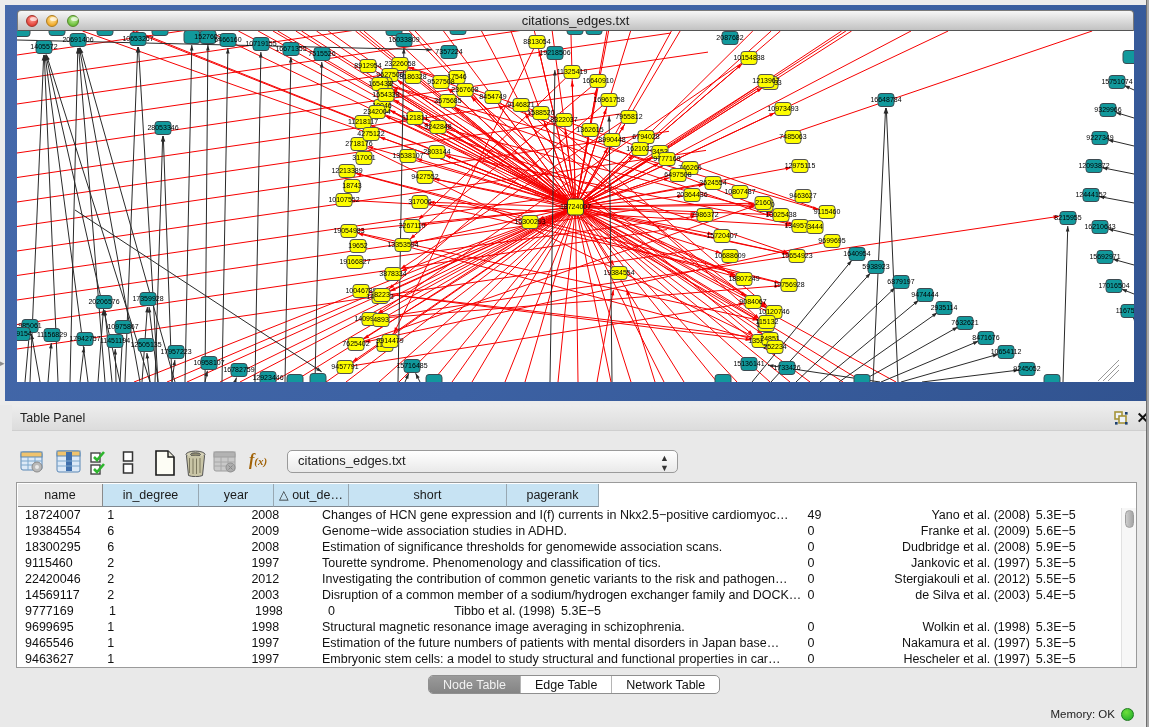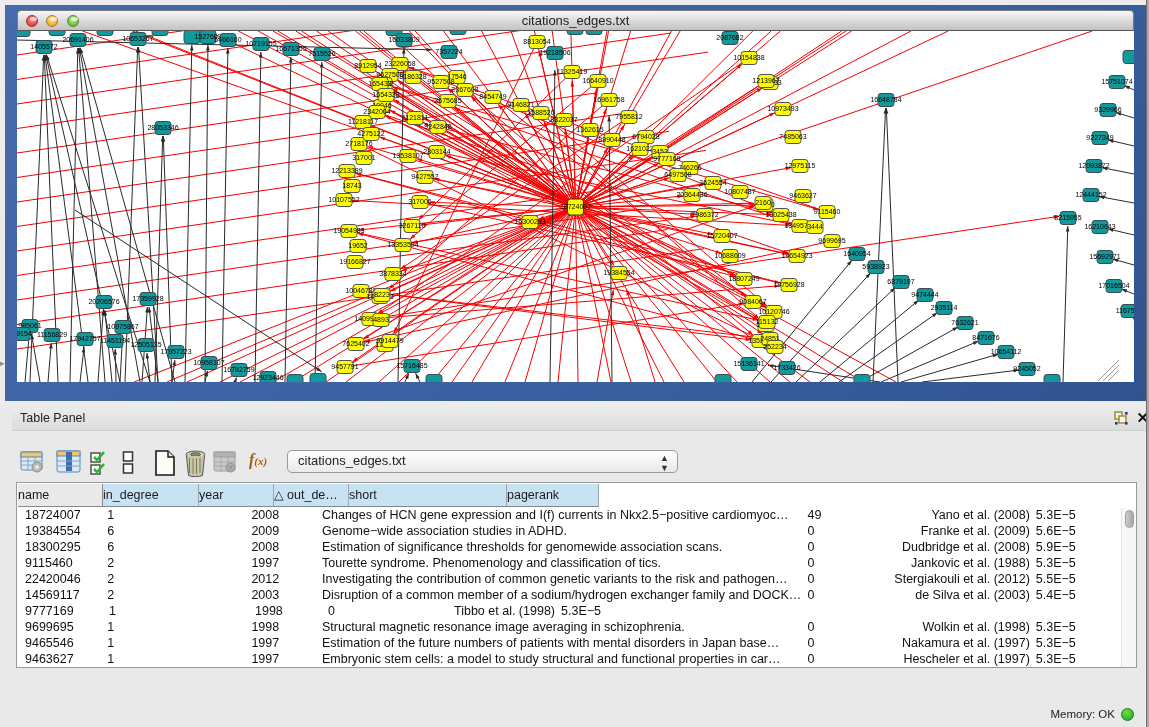--- a/index.html
+++ b/index.html
@@ -40,21 +40,21 @@
   border-radius:5px; font-size:13px; color:#222; line-height:20px; padding-left:10px; }
 #combo .ar { position:absolute; right:8px; top:2px; font-size:9px; color:#333;
   line-height:10px; text-align:center; }
 
 #tbl { position:absolute; left:16px; top:77px; width:1121px; height:186px;
   background:#fff; border:1px solid #9a9a9a; overflow:hidden; font-size:12.5px; }
 #thead { position:absolute; left:1px; top:1px; height:23px; display:flex;
   color:#1a1a1a; }
 #thead div { border-right:1px solid #98a8b2; border-bottom:1px solid #808890;
   background:#c7e3f3; box-sizing:border-box;
-  line-height:22px; height:23px; font-size:12.5px; }
+  text-align:center; line-height:22px; height:23px; font-size:12.5px; }
 #thead .h0 { background:#e9e9e9; border-right-color:#8a8a8a; border-bottom-color:#8a8a8a; }
 .h0 { width:85px; } .h1 { width:96px; } .h2 { width:75px; } .h3 { width:495px; }
 .h4 { width:75px; } .h5 { width:158px; } .h6 { width:92px; }
 #tbody { position:absolute; left:1px; top:25px; width:1102px; }
 .tr { display:flex; height:16px; line-height:15.5px; color:#111; white-space:nowrap; }
 .tr div { overflow:hidden; box-sizing:border-box; }
 .c0 { width:85px; padding-left:7px; } .c1 { width:96px; padding-left:6px; }
 .c2 { width:75px; padding-left:8px;margin-left:48px; } .c3 { width:495px; padding-left:5px; }
 .c4 { width:75px; padding-left:6px; } .c5 { width:158px; padding-left:7px;text-align:right; }
 .c6 { width:92px; padding-left:6px; }
@@ -890,21 +890,21 @@
           <div class="c4">0</div>
           <div class="c5">Dudbridge et al. (2008)</div>
           <div class="c6">5.9E−5</div>
         </div>
 <div class="tr">
           <div class="c0">9115460</div>
           <div class="c1">2</div>
           <div class="c2">1997</div>
           <div class="c3">Tourette syndrome. Phenomenology and classification of tics.</div>
           <div class="c4">0</div>
-          <div class="c5">Jankovic et al. (1988)</div>
+          <div class="c5">Jankovic et al. (1997)</div>
           <div class="c6">5.3E−5</div>
         </div>
 <div class="tr">
           <div class="c0">22420046</div>
           <div class="c1">2</div>
           <div class="c2">2012</div>
           <div class="c3">Investigating the contribution of common genetic variants to the risk and pathogen…</div>
           <div class="c4">0</div>
           <div class="c5">Stergiakouli et al. (2012)</div>
           <div class="c6">5.5E−5</div>
@@ -951,16 +951,21 @@
           <div class="c3">Embryonic stem cells: a model to study structural and functional properties in car…</div>
           <div class="c4">0</div>
           <div class="c5">Hescheler et al. (1997)</div>
           <div class="c6">5.3E−5</div>
         </div>
       </div>
     <div id="vsb">
         <div class="th"></div>
       </div>
   </div>
+  <div id="tabs">
+      <div>Node Table</div>
+      <div>Edge Table</div>
+      <div>Network Table</div>
+    </div>
   <div id="mem">Memory: OK<span class="dot"></span></div>
 </div>
 <div id="rightstrip"></div>
 <div style="position:absolute;left:0px;top:358px;font-size:9px;color:#8a8a8a;">▸</div>
 
 </body></html>

